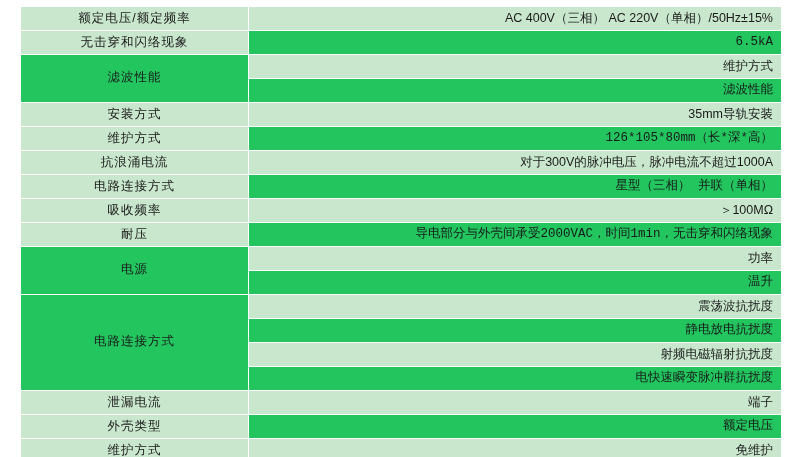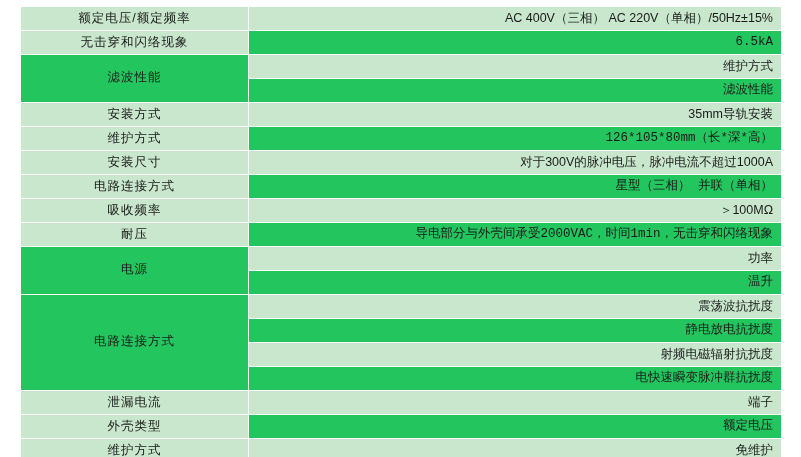--- a/index.html
+++ b/index.html
@@ -72,21 +72,21 @@
       </tr>
       <tr>
         <td class="label green-cell" rowspan="1">安装方式</td>
         <td class="value green-cell">35mm导轨安装</td>
       </tr>
       <tr>
         <td class="label green-cell" rowspan="1">维护方式</td>
         <td class="value white-cell">126*105*80mm（长*深*高）</td>
       </tr>
       <tr>
-        <td class="label green-cell" rowspan="1">安装尺寸</td>
+        <td class="label green-cell" rowspan="1">抗浪涌电流</td>
         <td class="value green-cell">对于300V的脉冲电压，脉冲电流不超过1000A</td>
       </tr>
       <tr>
         <td class="label green-cell" rowspan="1">电路连接方式</td>
         <td class="value white-cell">星型（三相） 并联（单相）</td>
       </tr>
       <tr>
         <td class="label green-cell" rowspan="1">吸收频率</td>
         <td class="value green-cell">＞100MΩ</td>
       </tr>

